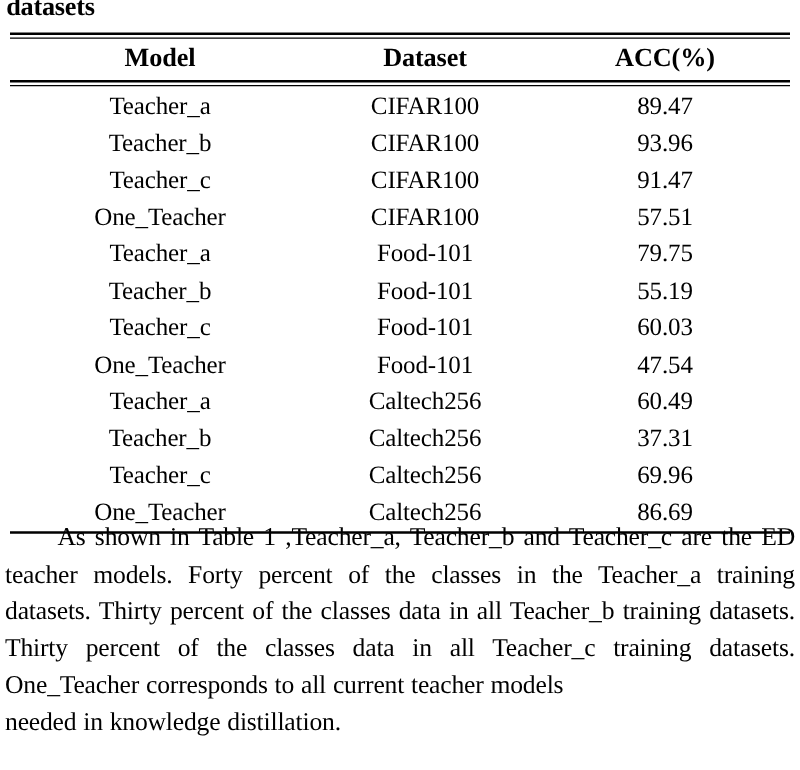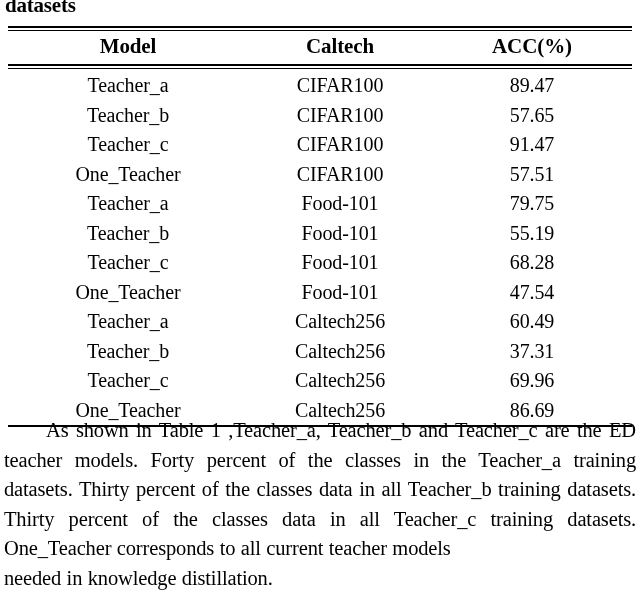--- a/index.html
+++ b/index.html
@@ -117,21 +117,21 @@
 
   <table class="data-table">
     <colgroup>
       <col class="c-model">
       <col class="c-dataset">
       <col class="c-acc">
     </colgroup>
     <thead>
       <tr>
         <th>Model</th>
-        <th>Caltech</th>
+        <th>Dataset</th>
         <th>ACC(%)</th>
       </tr>
     </thead>
   </table>
 
   <div class="rule-mid"></div>
 
   <table class="data-table">
     <colgroup>
       <col class="c-model">
@@ -140,21 +140,21 @@
     </colgroup>
     <tbody>
       <tr>
         <td>Teacher_a</td>
         <td>CIFAR100</td>
         <td>89.47</td>
       </tr>
       <tr>
         <td>Teacher_b</td>
         <td>CIFAR100</td>
-        <td>57.65</td>
+        <td>93.96</td>
       </tr>
       <tr>
         <td>Teacher_c</td>
         <td>CIFAR100</td>
         <td>91.47</td>
       </tr>
       <tr>
         <td>One_Teacher</td>
         <td>CIFAR100</td>
         <td>57.51</td>
@@ -165,21 +165,21 @@
         <td>79.75</td>
       </tr>
       <tr>
         <td>Teacher_b</td>
         <td>Food-101</td>
         <td>55.19</td>
       </tr>
       <tr>
         <td>Teacher_c</td>
         <td>Food-101</td>
-        <td>68.28</td>
+        <td>60.03</td>
       </tr>
       <tr>
         <td>One_Teacher</td>
         <td>Food-101</td>
         <td>47.54</td>
       </tr>
       <tr>
         <td>Teacher_a</td>
         <td>Caltech256</td>
         <td>60.49</td>

